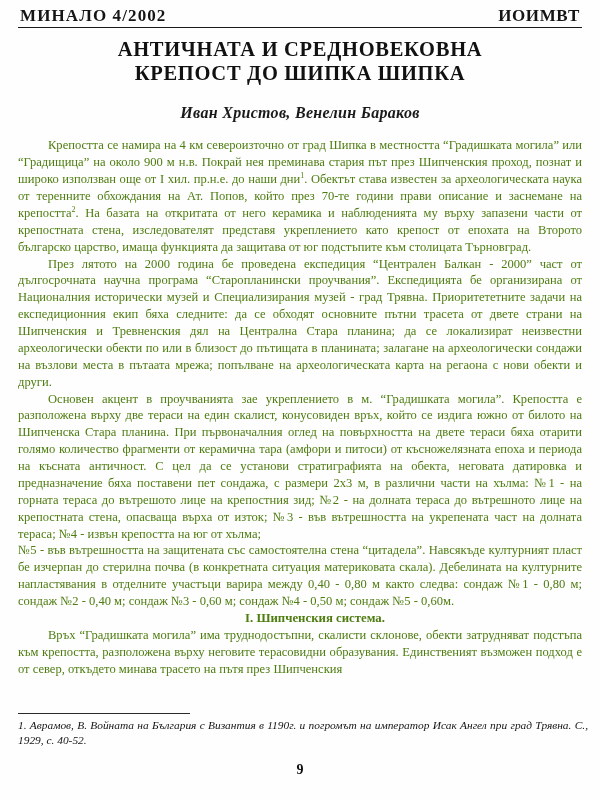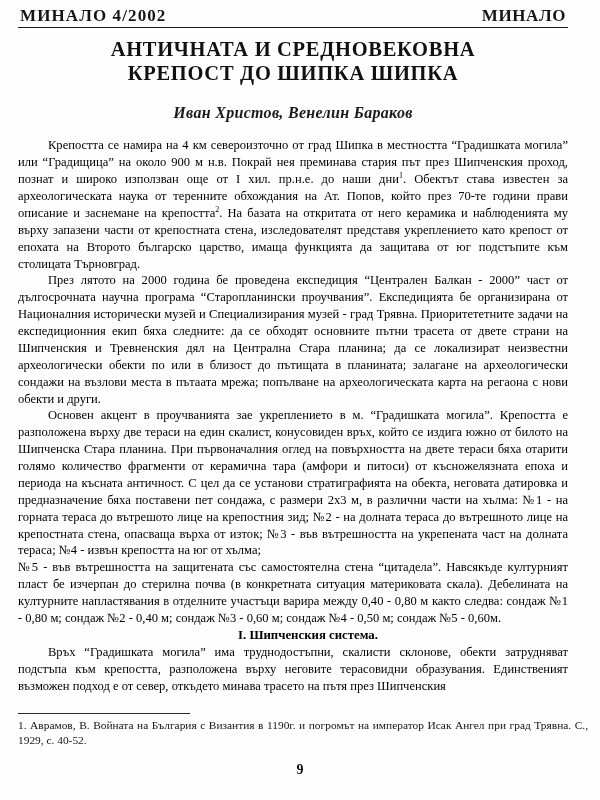--- a/index.html
+++ b/index.html
@@ -13,21 +13,21 @@
     height: 800px;
     overflow: hidden;
     font-family: "Liberation Serif", "DejaVu Serif", serif;
     color: #111111;
     position: relative;
   }
   .page {
     width: 600px;
     height: 800px;
     box-sizing: border-box;
-    padding: 4px 32px 0 18px;
+    padding: 4px 18px 0 18px;
     position: relative;
     background: #fefefe;
   }
 
   
   .running-head {
     display: flex;
     justify-content: space-between;
     align-items: baseline;
     border-bottom: 1.6px solid #1a1a1a;
@@ -69,21 +69,21 @@
   }
 
   
   .body-text {
     margin-top: 15px;
     font-size: 12.55px;
     line-height: 1.345;
     text-align: justify;
     text-justify: inter-word;
     hyphens: manual;
-    color: #000000;
+    color: #4d7c0f;
   }
   .body-text p {
     margin: 0;
     text-indent: 30px;
   }
   .body-text p.cont { text-indent: 0; }
   .body-text sup {
     font-size: 8px;
     vertical-align: super;
     line-height: 0;
@@ -96,20 +96,21 @@
     margin: 3px 0 1px 0;
     text-indent: 0;
   }
 
   
   .footnotes {
     position: absolute;
     left: 18px;
     right: 12px;
     bottom: 52px;
+    font-style: italic;
   }
   .footnote-rule {
     width: 172px;
     height: 0;
     border-top: 1.1px solid #2a2a2a;
     margin: 0 0 4px 0;
   }
   .footnote {
     font-size: 11.4px;
     line-height: 1.3;
@@ -130,21 +131,21 @@
     color: #111;
   }
 </style>
 </head>
 <body>
 
 <div class="page">
 
   <div class="running-head">
     <span class="journal">МИНАЛО   4/2002</span>
-    <span class="section">МИНАЛО</span>
+    <span class="section">ИОИМВТ</span>
   </div>
 
   <h1 class="article-title">
     <span class="line">АНТИЧНАТА И СРЕДНОВЕКОВНА</span>
     <span class="line">КРЕПОСТ ДО ШИПКА ШИПКА</span>
   </h1>
 
   <div class="authors">Иван Христов, Венелин Бараков</div>
 
   <div class="body-text">

